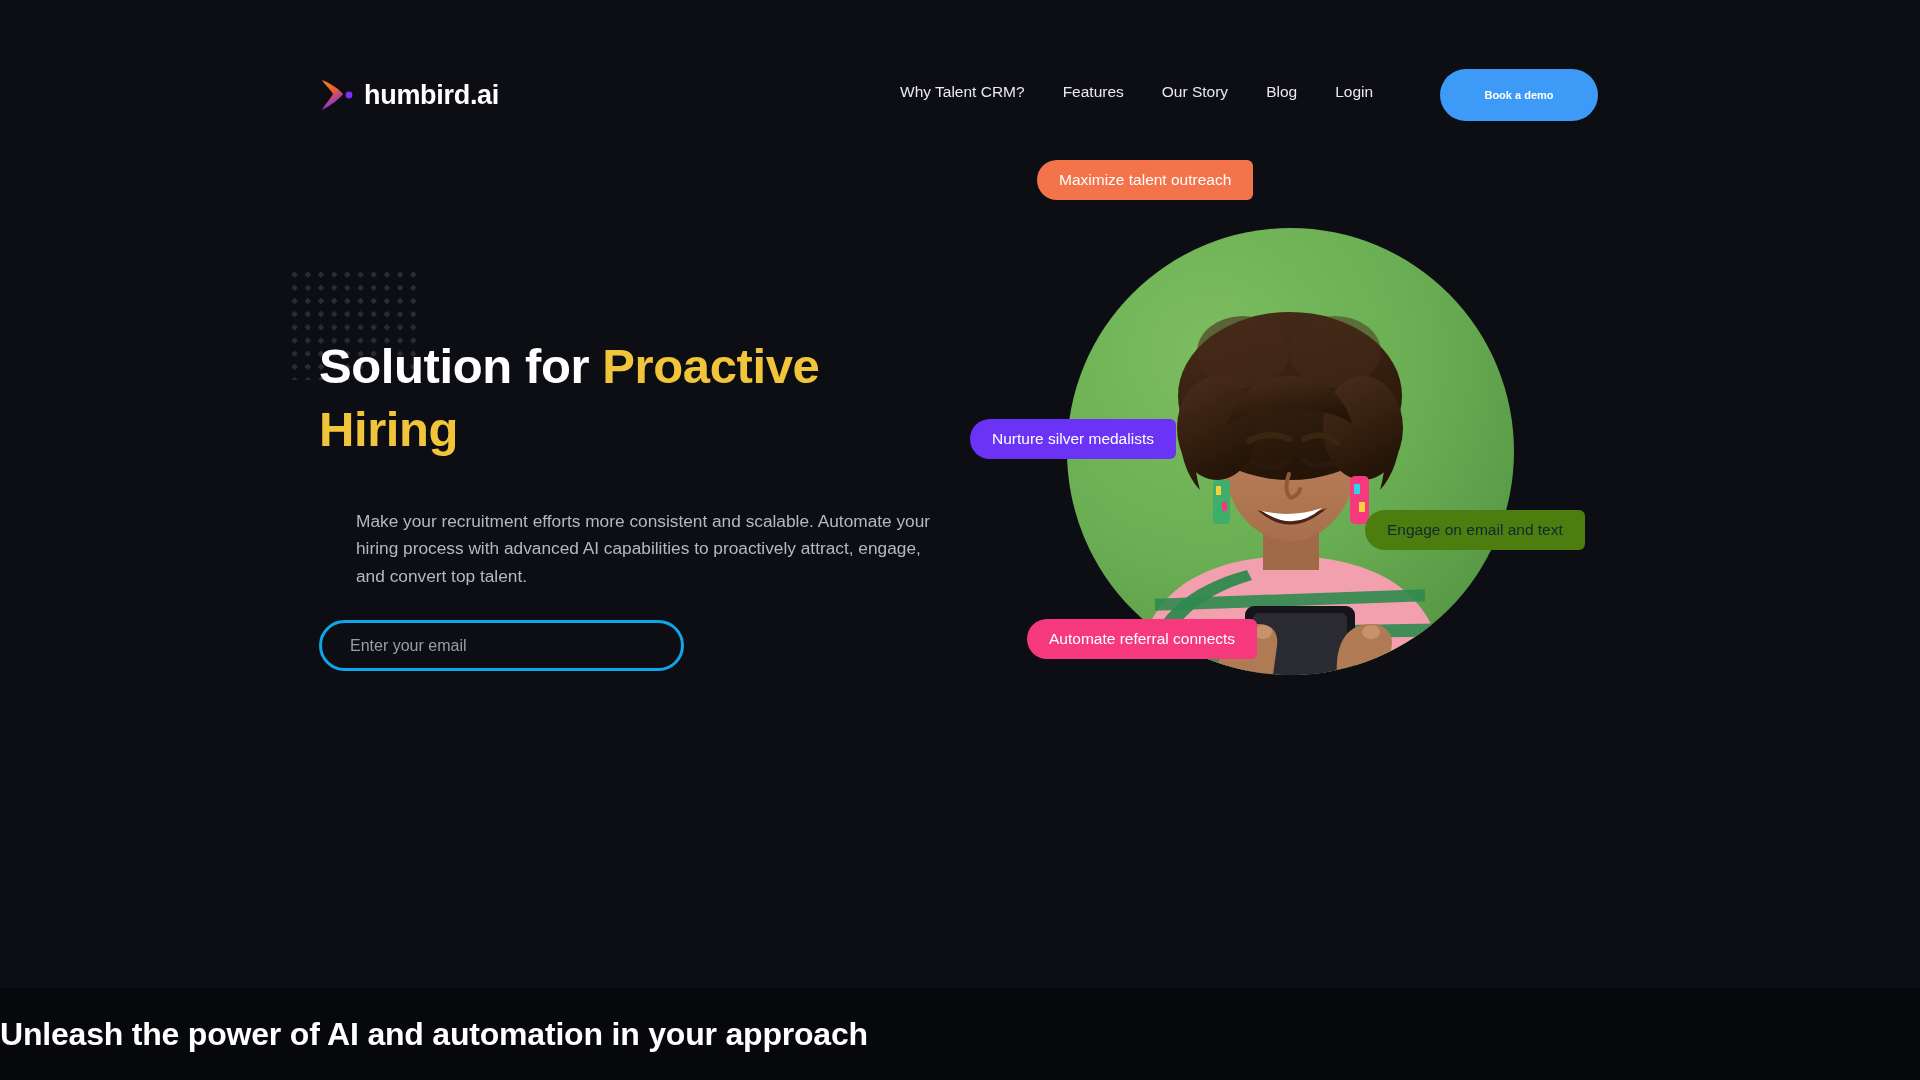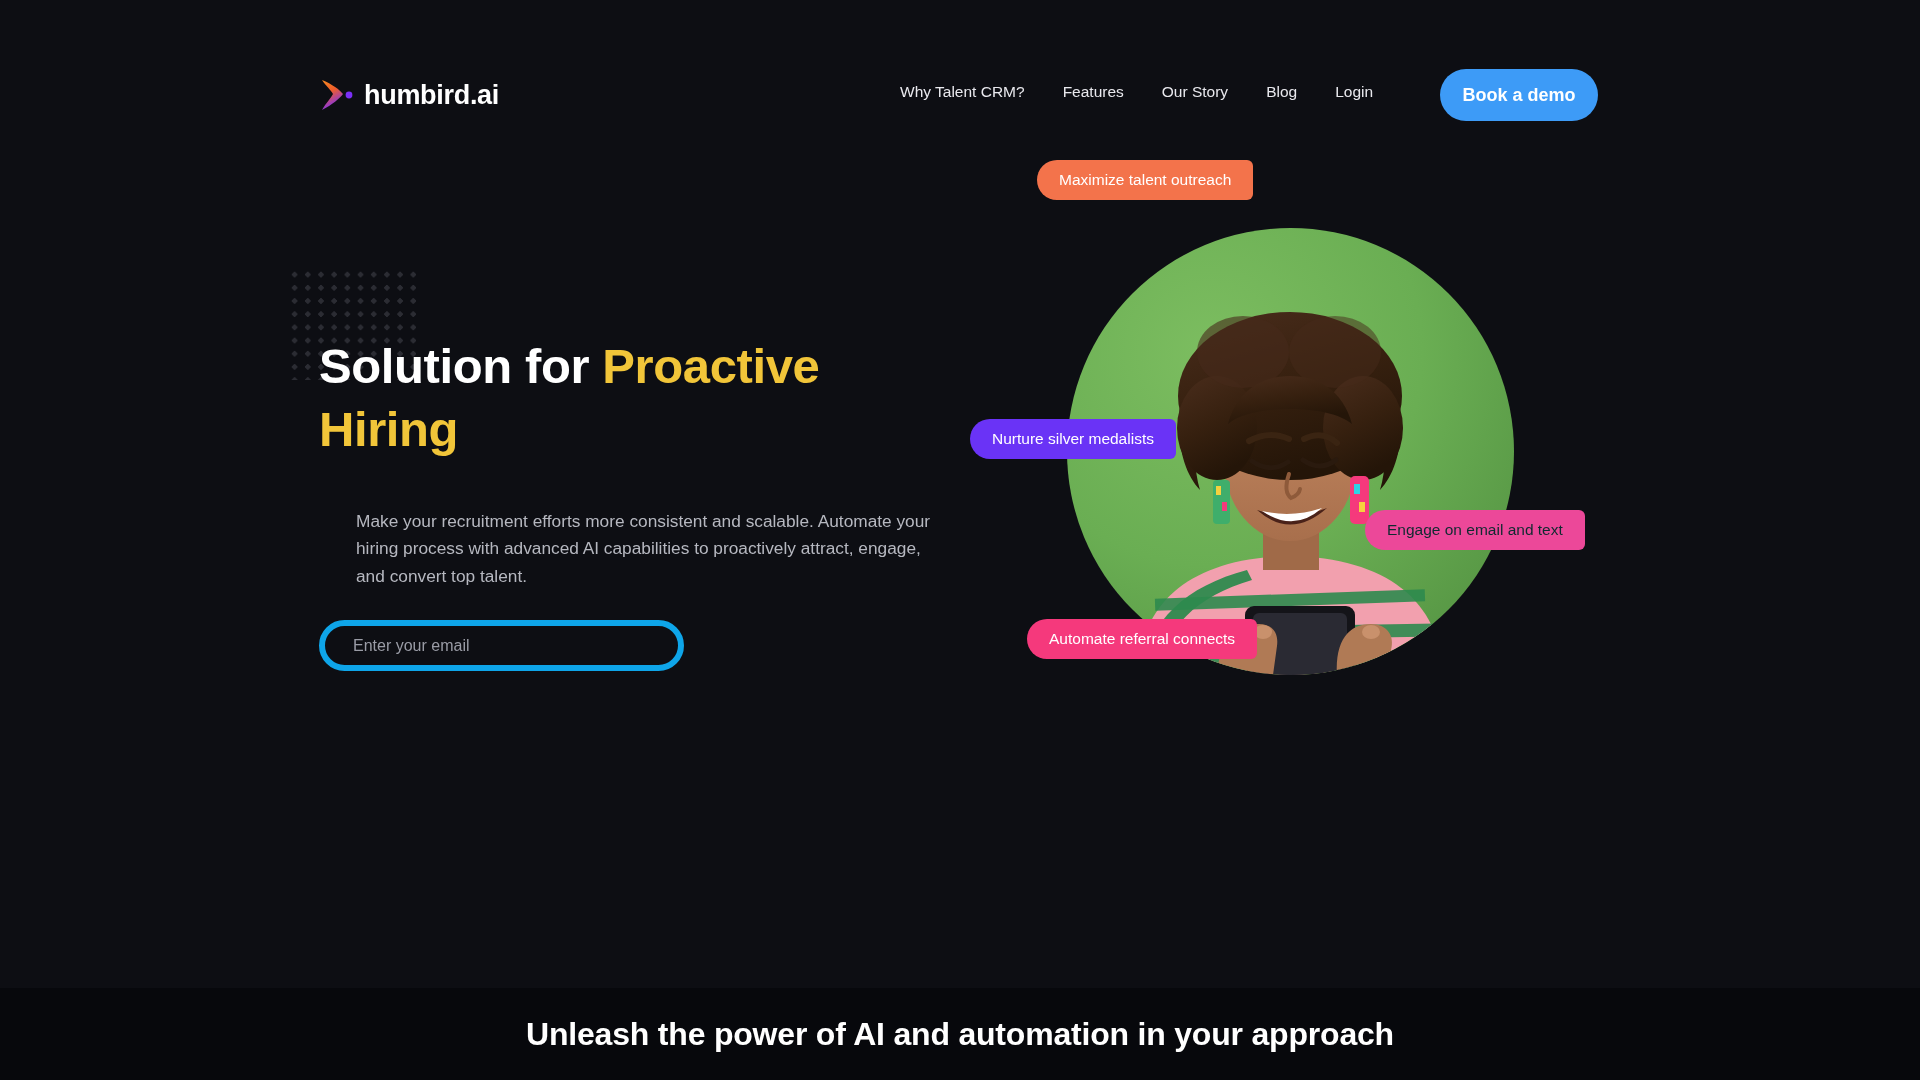--- a/index.html
+++ b/index.html
@@ -67,21 +67,21 @@
 
   .btn-demo {
     position: absolute;
     left: 1440px;
     top: 31px;
     width: 158px;
     height: 52px;
     border-radius: 26px;
     background: #3d9bf7;
     color: #ffffff;
-    font-size: 18px;
+    font-size: 11px;
     font-weight: bold;
     border: none;
     cursor: pointer;
     font-family: "Liberation Sans", sans-serif;
   }
 
   
   .hero-left {
     position: absolute;
     left: 319px;
@@ -128,21 +128,21 @@
     display: flex;
     align-items: center;
     gap: 17px;
   }
 
   .email-input {
     width: 365px;
     height: 51px;
     border-radius: 26px;
     background: transparent;
-    border: 6px solid #0ea5e9;
+    border: 3px solid #0ea5e9;
     color: #ffffff;
     font-size: 16px;
     padding: 0 28px;
     outline: none;
     font-family: "Liberation Sans", sans-serif;
   }
   .email-input::placeholder { color: #9a9ca6; }
 
   .btn-access {
     height: 51px;
@@ -187,34 +187,34 @@
     align-items: center;
     padding: 0 22px;
     font-size: 15.5px;
     white-space: nowrap;
     border-radius: 20px 6px 6px 20px;
   }
 
   .chip-outreach  { left:  17px; top:   0px; background: #f3734b; color: #ffffff; }
   .chip-blend     { left: 330px; top:  80px; background: #f6d13e; color: #16181d; }
   .chip-nurture   { left: -50px; top: 259px; background: #6a33f6; color: #ffffff; }
-  .chip-engage    { left: 345px; top: 350px; background: #ec4899; color: #0f2a30; }
+  .chip-engage    { left: 345px; top: 350px; background: #4d7c0f; color: #0f2a30; }
   .chip-referral  { left:   7px; top: 459px; background: #f5397c; color: #ffffff; }
 
   
   .bottom-band {
     position: absolute;
     left: 0;
     top: 988px;
     width: 1920px;
     height: 92px;
     background: #07080c;
     display: flex;
     align-items: center;
-    justify-content: center;
+    justify-content: flex-start;
   }
 
   .band-heading {
     font-size: 32px;
     letter-spacing: -0.2px;
     color: #ffffff;
     white-space: nowrap;
   }
 </style>
 </head>

